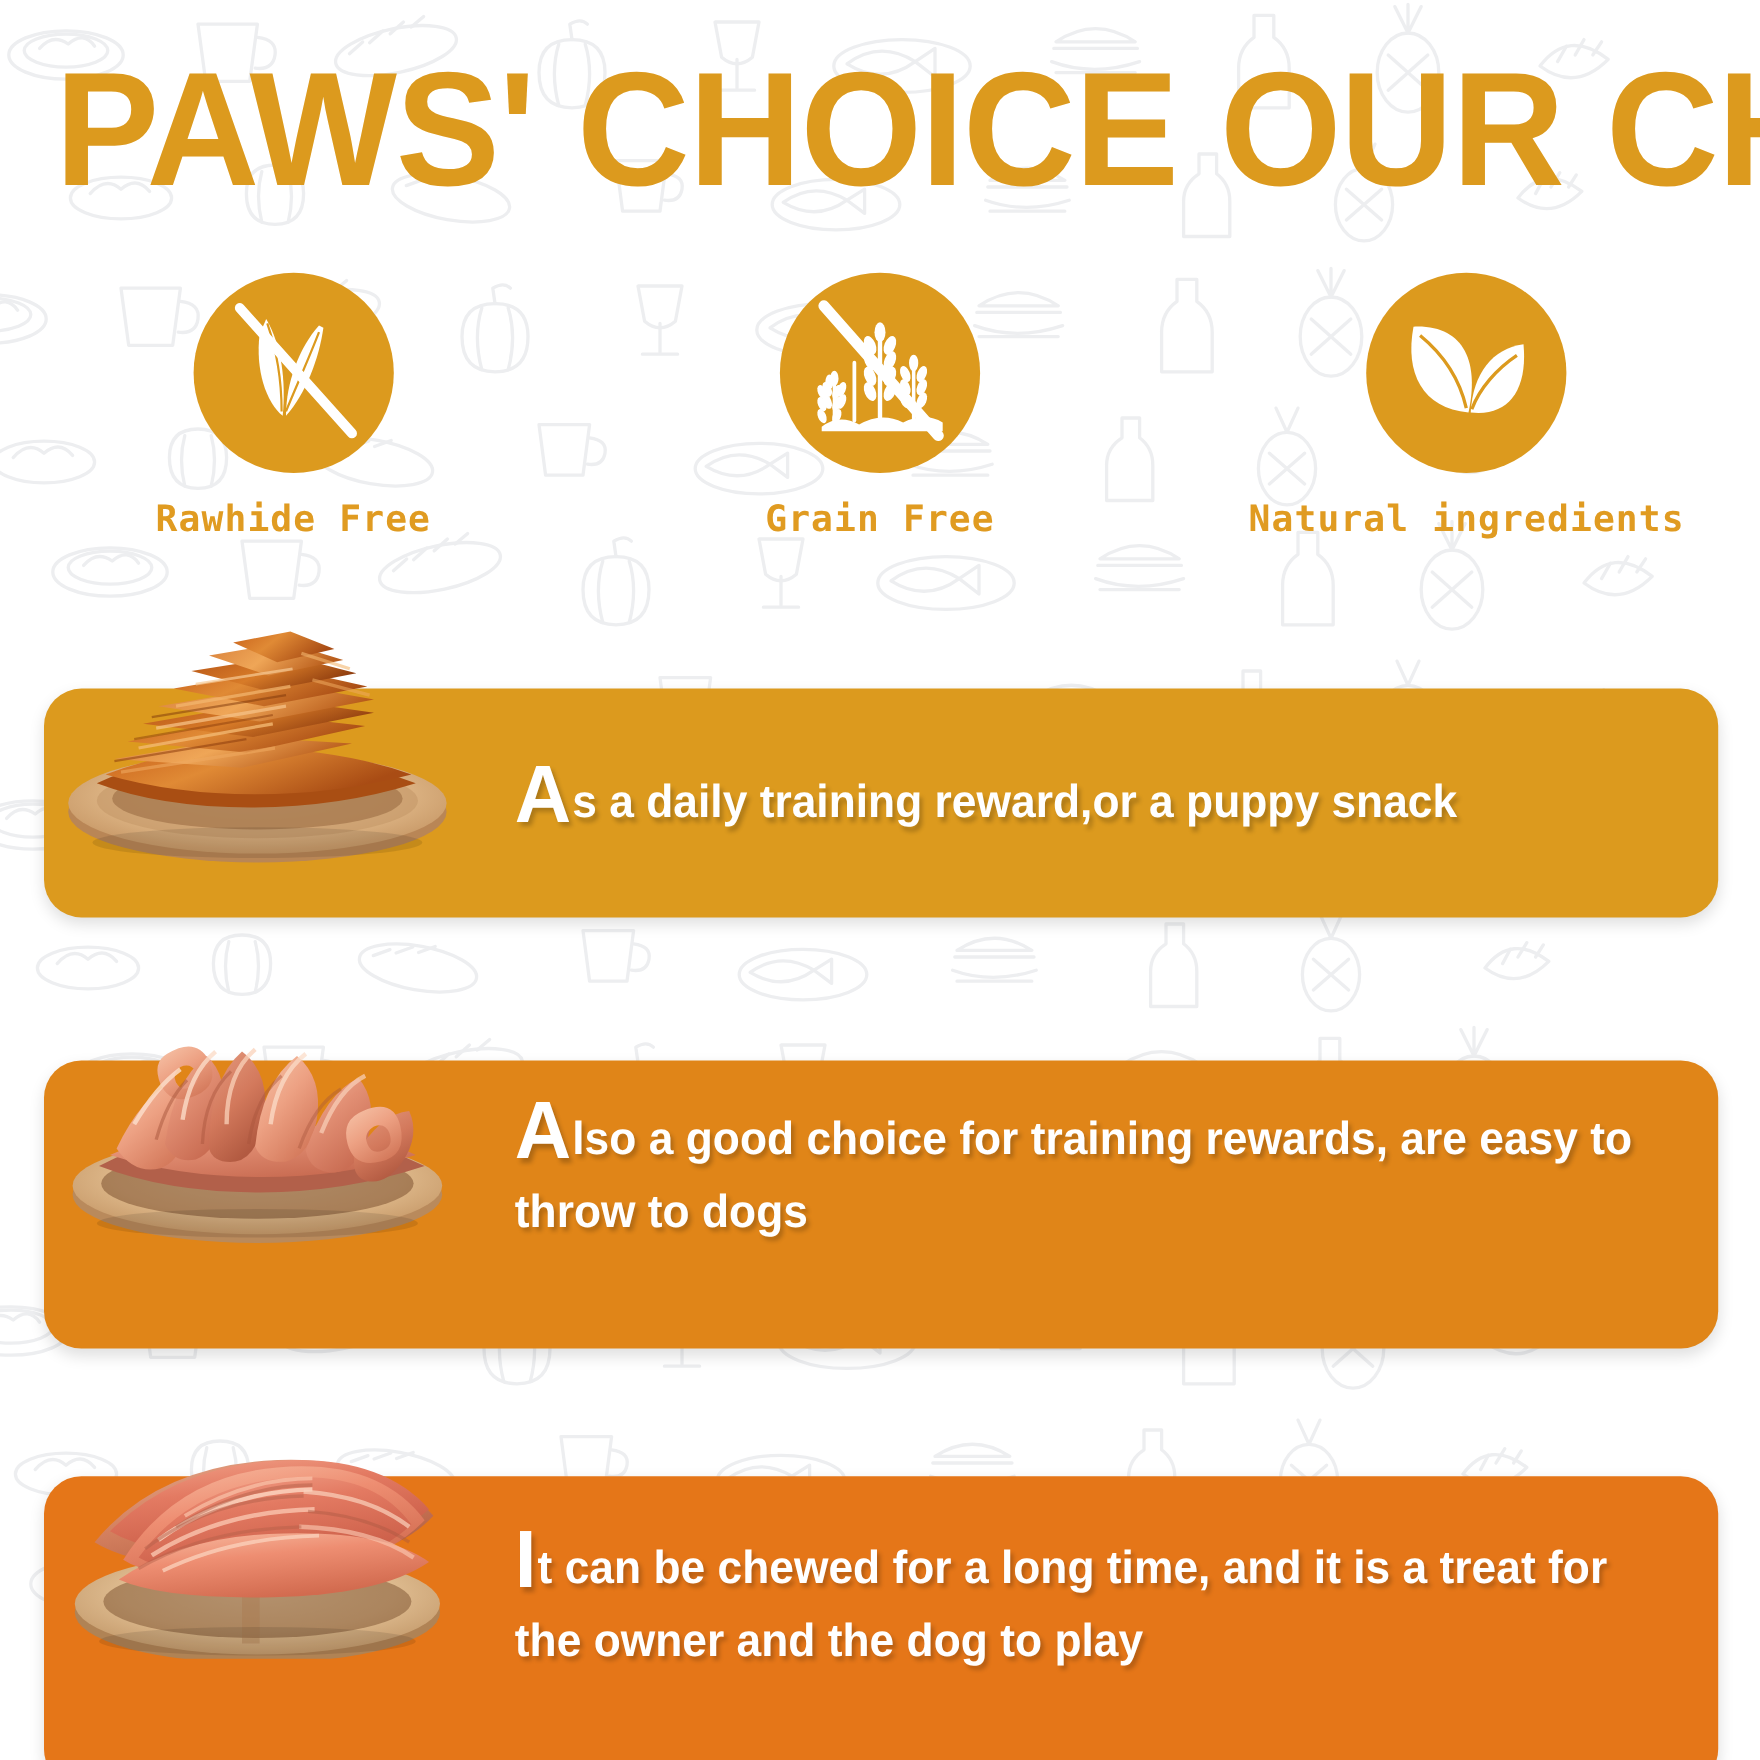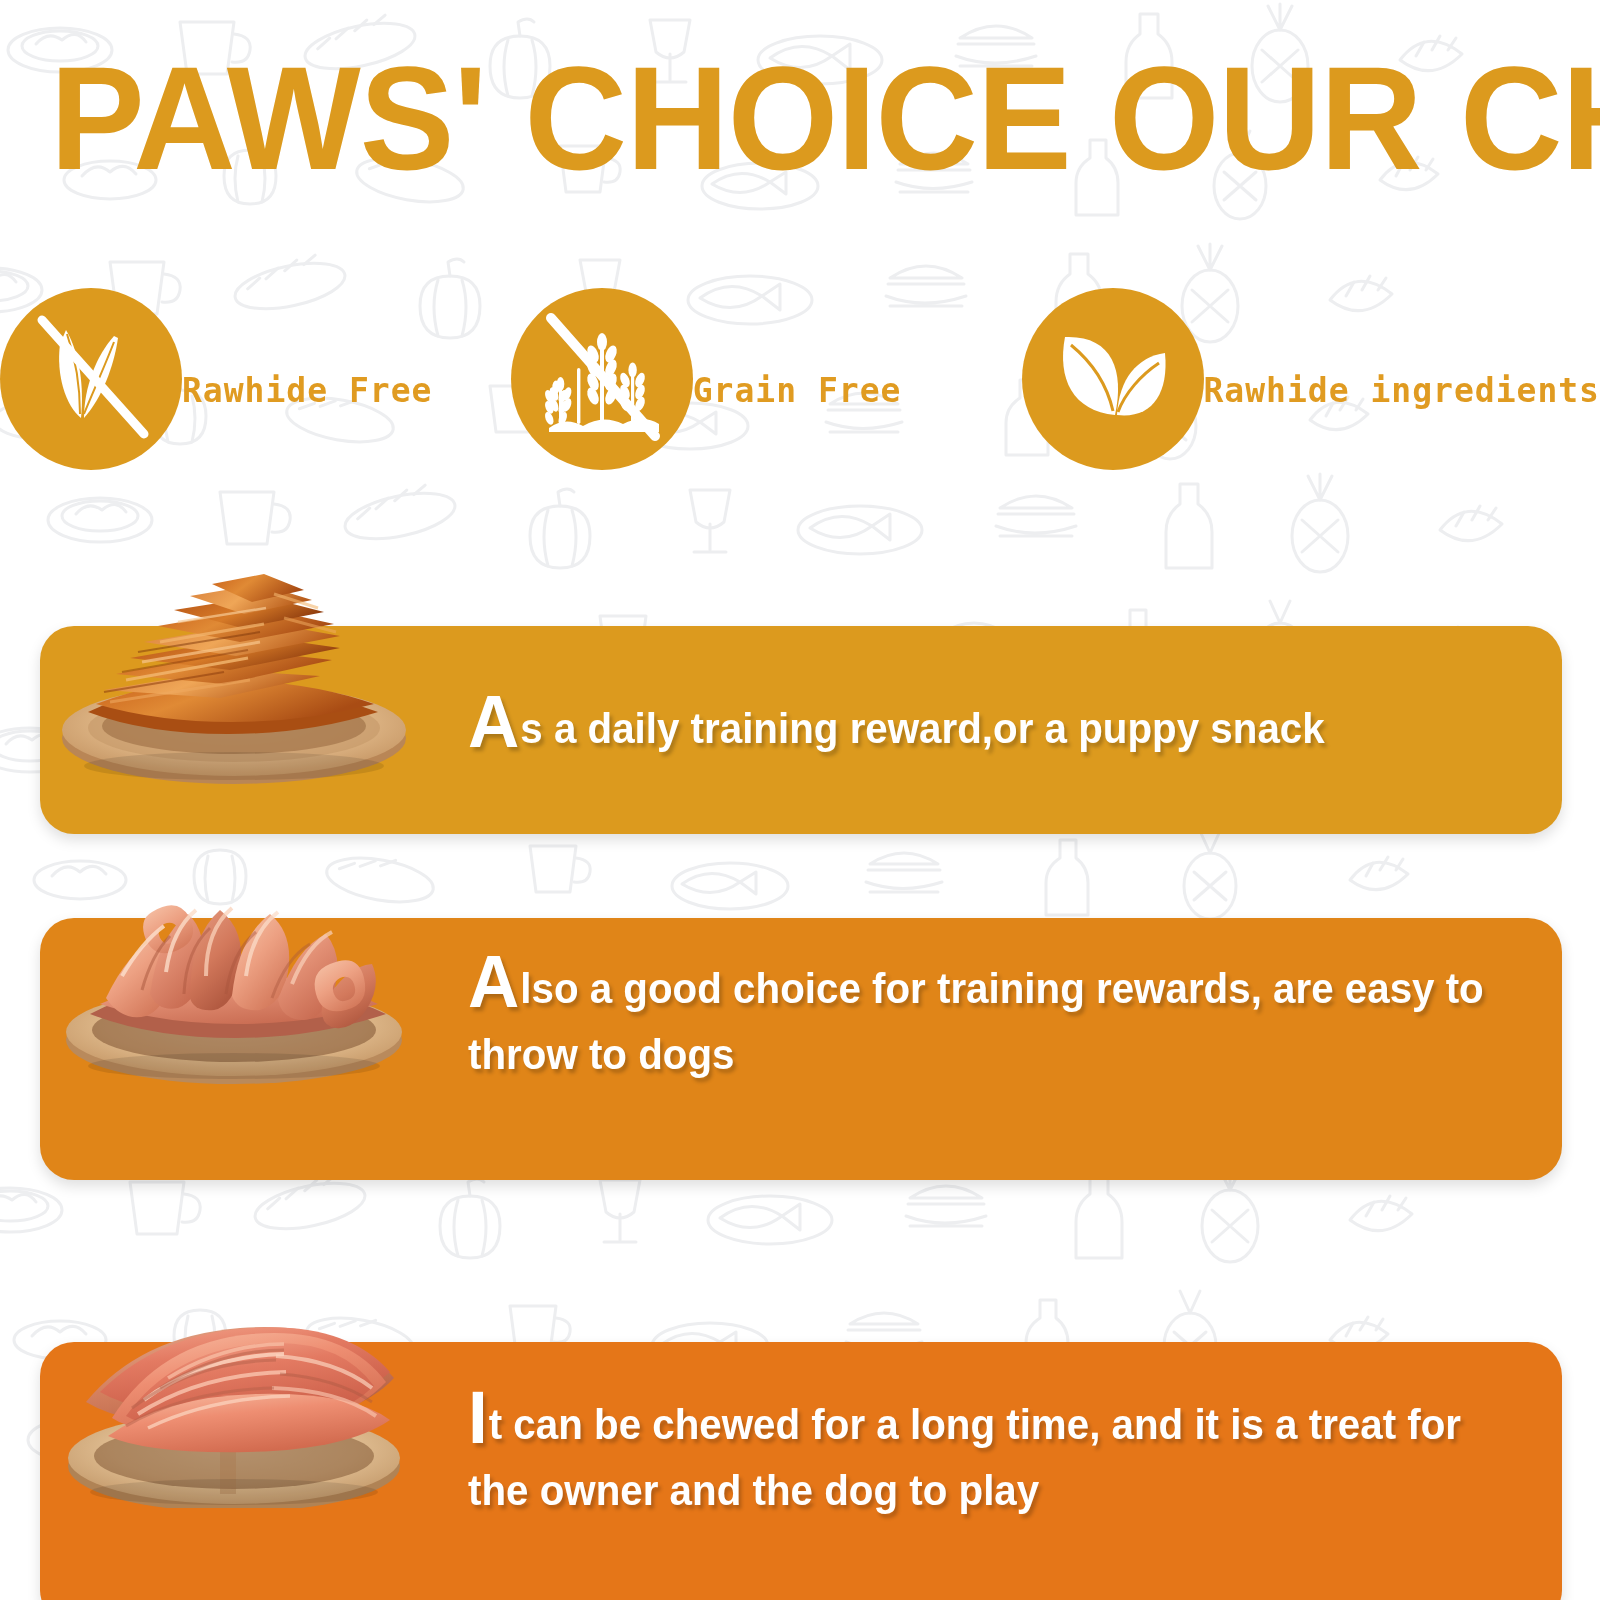--- a/index.html
+++ b/index.html
@@ -46,20 +46,21 @@
   #features {
     position:absolute;
     left:0; top:248px;
     width:1600px;
     height:262px;
     display:flex;
   }
   .feature {
     flex:1 1 0;
     display:flex;
+    flex-direction:column;
     align-items:center;
   }
   .feature-icon-circle {
     width:182px; height:182px;
     border-radius:50%;
     background:#DC9A1E;
     display:flex;
     align-items:center;
     justify-content:center;
     position:relative;
@@ -71,21 +72,21 @@
     font-family:"DejaVu Sans Mono", monospace;
     font-weight:bold;
     font-size:33px;
     letter-spacing:1px;
     white-space:nowrap;
   }
 
   
   .benefit-row { position:absolute; left:0; width:1600px; }
   #benefit-row-0 { top:600px;  height:300px; }
-  #benefit-row-1 { top:896px;  height:330px; }
+  #benefit-row-1 { top:942px;  height:330px; }
   #benefit-row-2 { top:1320px; height:318px; }
 
   .benefit-banner {
     position:absolute;
     left:40px;
     width:1522px;
     border-radius:34px;
     box-shadow:0 6px 14px rgba(0,0,0,0.13);
     display:flex;
     align-items:center;
@@ -281,21 +282,21 @@
       <div class="feature-icon-circle">
         <svg width="128" height="112" viewBox="0 0 128 112" aria-hidden="true">
 
           <path d="M16 14 C62 12 76 46 66 92 C24 88 8 56 16 14 Z" fill="#ffffff"></path>
           <path d="M22 22 C44 40 58 62 64 88" fill="none" stroke="#DC9A1E" stroke-width="3"></path>
 
           <path d="M116 30 C120 72 102 96 68 92 C70 56 88 34 116 30 Z" fill="#ffffff"></path>
           <path d="M110 40 C92 52 76 70 69 89" fill="none" stroke="#DC9A1E" stroke-width="3"></path>
         </svg>
       </div>
-      <div class="feature-label">Rawhide ingredients</div>
+      <div class="feature-label">Natural ingredients</div>
     </div>
 
   </div>
 
   <div class="benefit-row" id="benefit-row-0">
     <div class="benefit-banner"></div>
     <div class="benefit-text">
       <span class="dropcap">A</span><span>s a daily training reward,or a puppy snack</span>
     </div>
 

